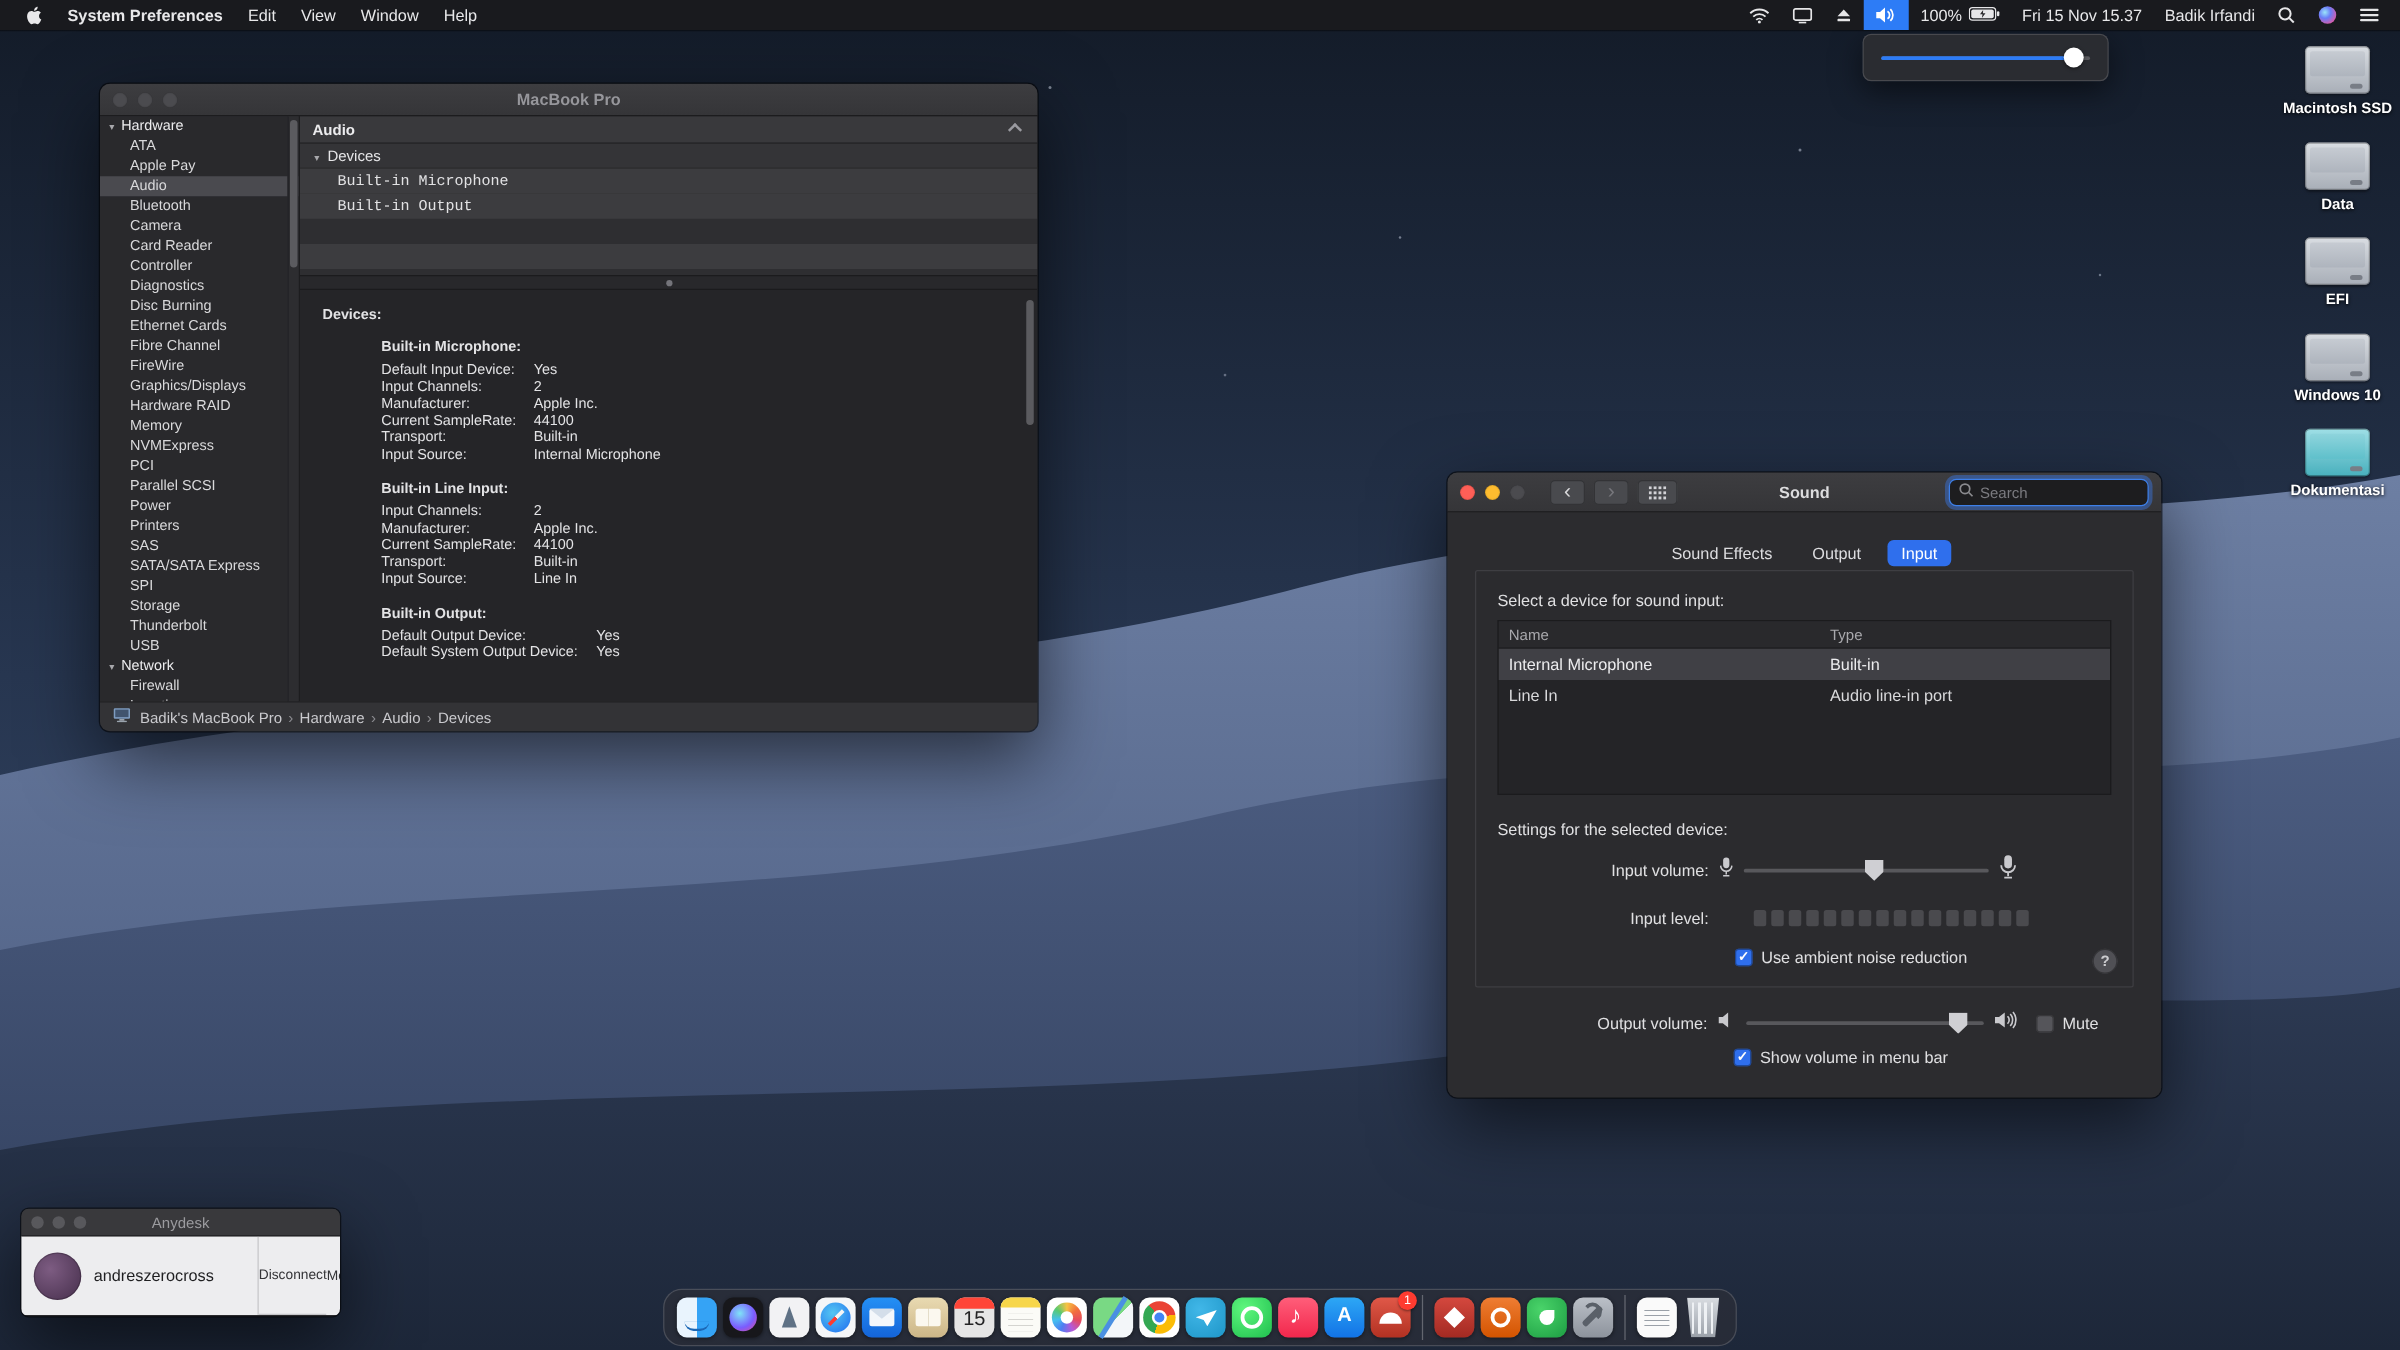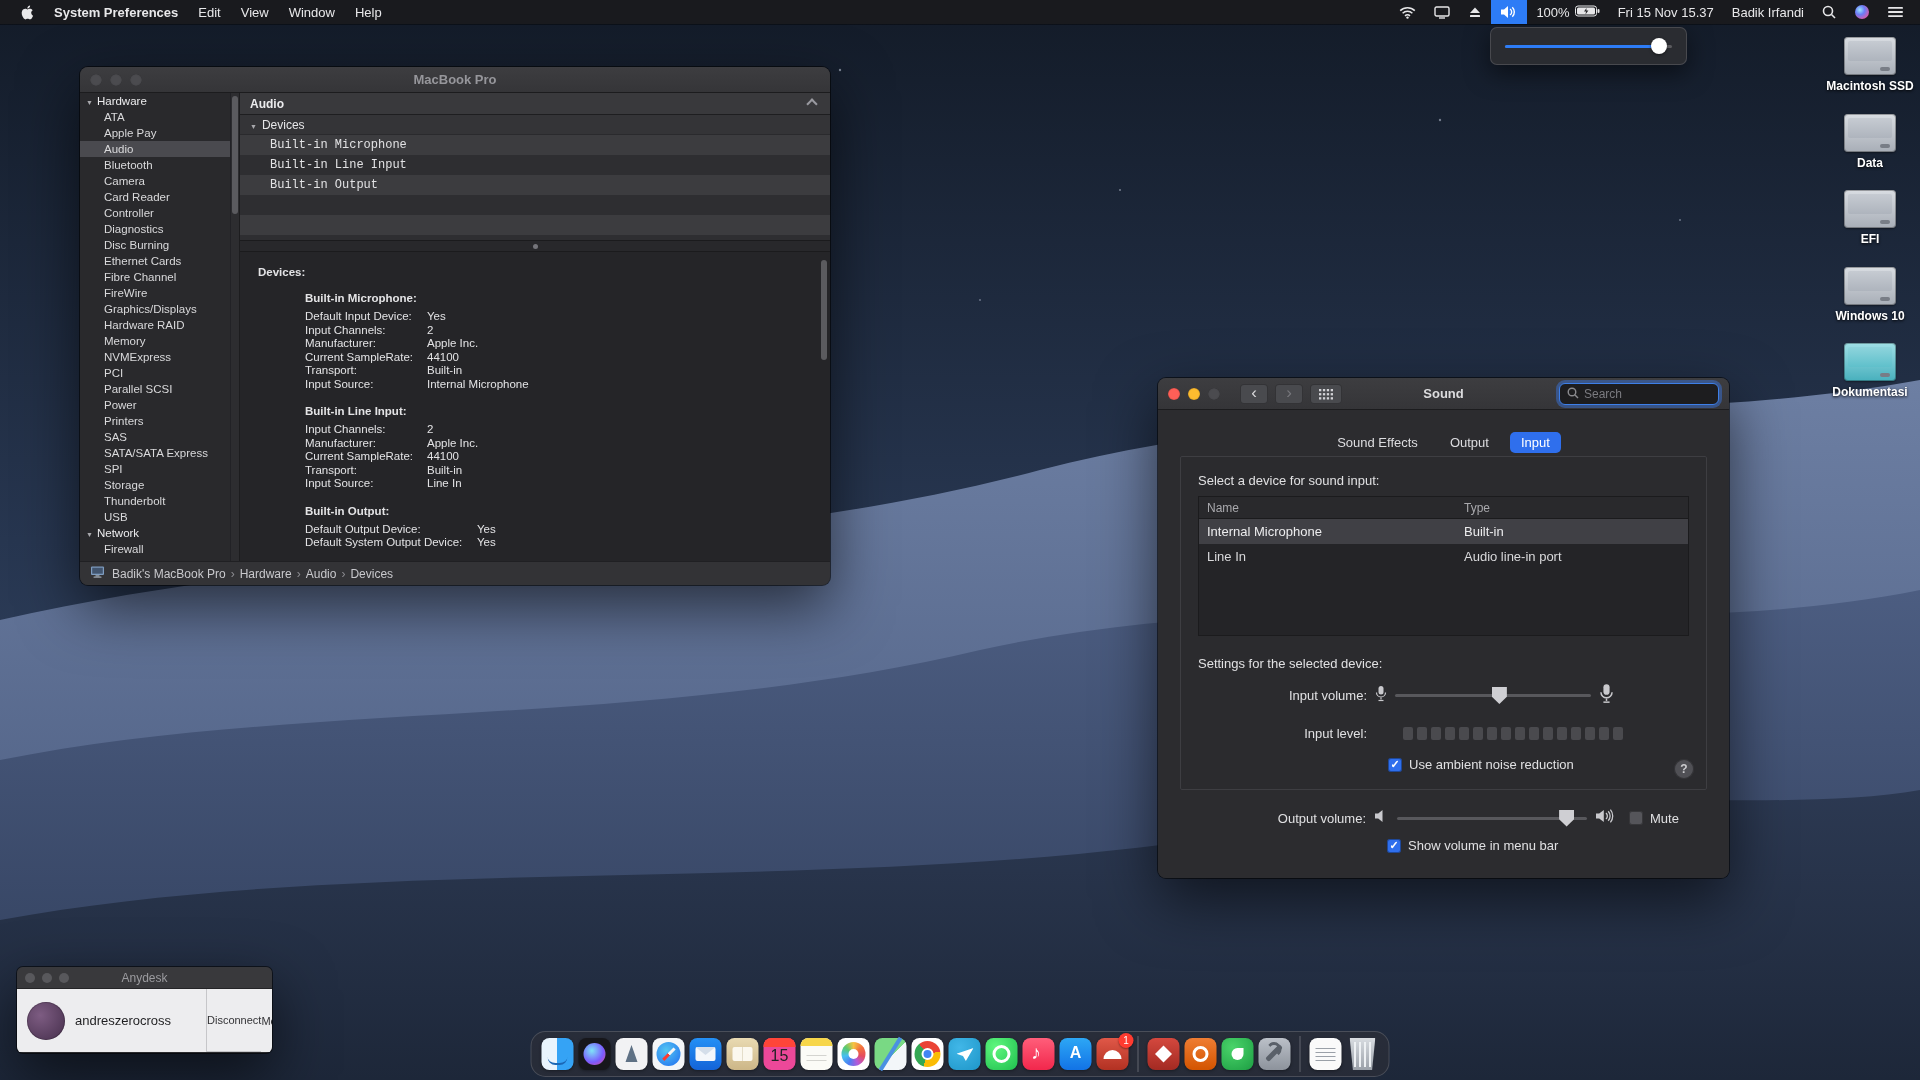--- a/index.html
+++ b/index.html
@@ -187,21 +187,21 @@
   .g-safari::before { inset:4px; border-radius:50%; background:radial-gradient(circle at 40% 35%, #54c6f2, #1e6cf0); }
   .g-safari::after { left:15px; top:8px; width:2.5px; height:16px;
     background:linear-gradient(#f5f5f5 50%, #ff3b30 50%); transform:rotate(45deg); }
   .g-mail { background:linear-gradient(#2490f5,#1464d8); }
   .g-mail::before { left:6px; top:9px; width:20px; height:14px; background:#f4f7fb; border-radius:2px; }
   .g-mail::after { left:6px; top:9px; border-left:10px solid transparent; border-right:10px solid transparent;
     border-top:8px solid #d4deea; }
   .g-books { background:linear-gradient(#e9dab2,#ccb687); }
   .g-books::after { left:6px; top:9px; width:20px; height:14px; border-radius:2px;
     background:linear-gradient(90deg,#fbf8ef 0 48%, #e4ddc9 48% 52%, #fbf8ef 52% 100%); }
-  .g-calendar { background:#ec4899; }
+  .g-calendar { background:#e5e5e5; }
   .cal-bar { position:absolute; top:0; left:0; right:0; height:9px; background:#ff4538; border-radius:8px 8px 0 0; }
   .cal-day { position:absolute; top:9px; left:0; right:0; text-align:center; font-size:16px; color:#232325; }
   .g-notes { background:#fbfbf7; }
   .g-notes::before { top:0; left:0; right:0; height:8px; background:#f7d64a; border-radius:8px 8px 0 0; }
   .g-notes::after { left:6px; right:6px; top:13px; height:14px;
     background:repeating-linear-gradient(180deg, rgba(0,0,0,0) 0 4px, #d4d4d0 4px 5px); }
   .g-photos { background:#fff; }
   .g-photos::before { inset:4px; border-radius:50%;
     background:conic-gradient(#f6c343,#f2703d,#e64c5e,#b559d8,#4e7df2,#45c0f0,#59c96f,#f6c343); }
   .g-photos::after { inset:11px; border-radius:50%; background:#fff; }
@@ -466,21 +466,20 @@
         <div class="si-audio-header">
           <span>Audio</span>
           <span class="collapse-chevron"></span>
         </div>
         <div class="si-group-row">
           <span class="tri"></span>
           <span>Devices</span>
         </div>
         <div id="si-device-rows">
             <div class="si-dev-row odd">Built-in Microphone</div>
-            <div class="si-dev-row even">Built-in Line Input</div>
             <div class="si-dev-row odd">Built-in Output</div>
           </div>
         <div class="si-stripes"></div>
         <div class="si-splitter">
             <span class="dot"></span>
           </div>
         <div class="si-details">
           <div class="si-details-heading">Devices:</div>
           <div id="si-details-sections">
               <div class="si-sec">

